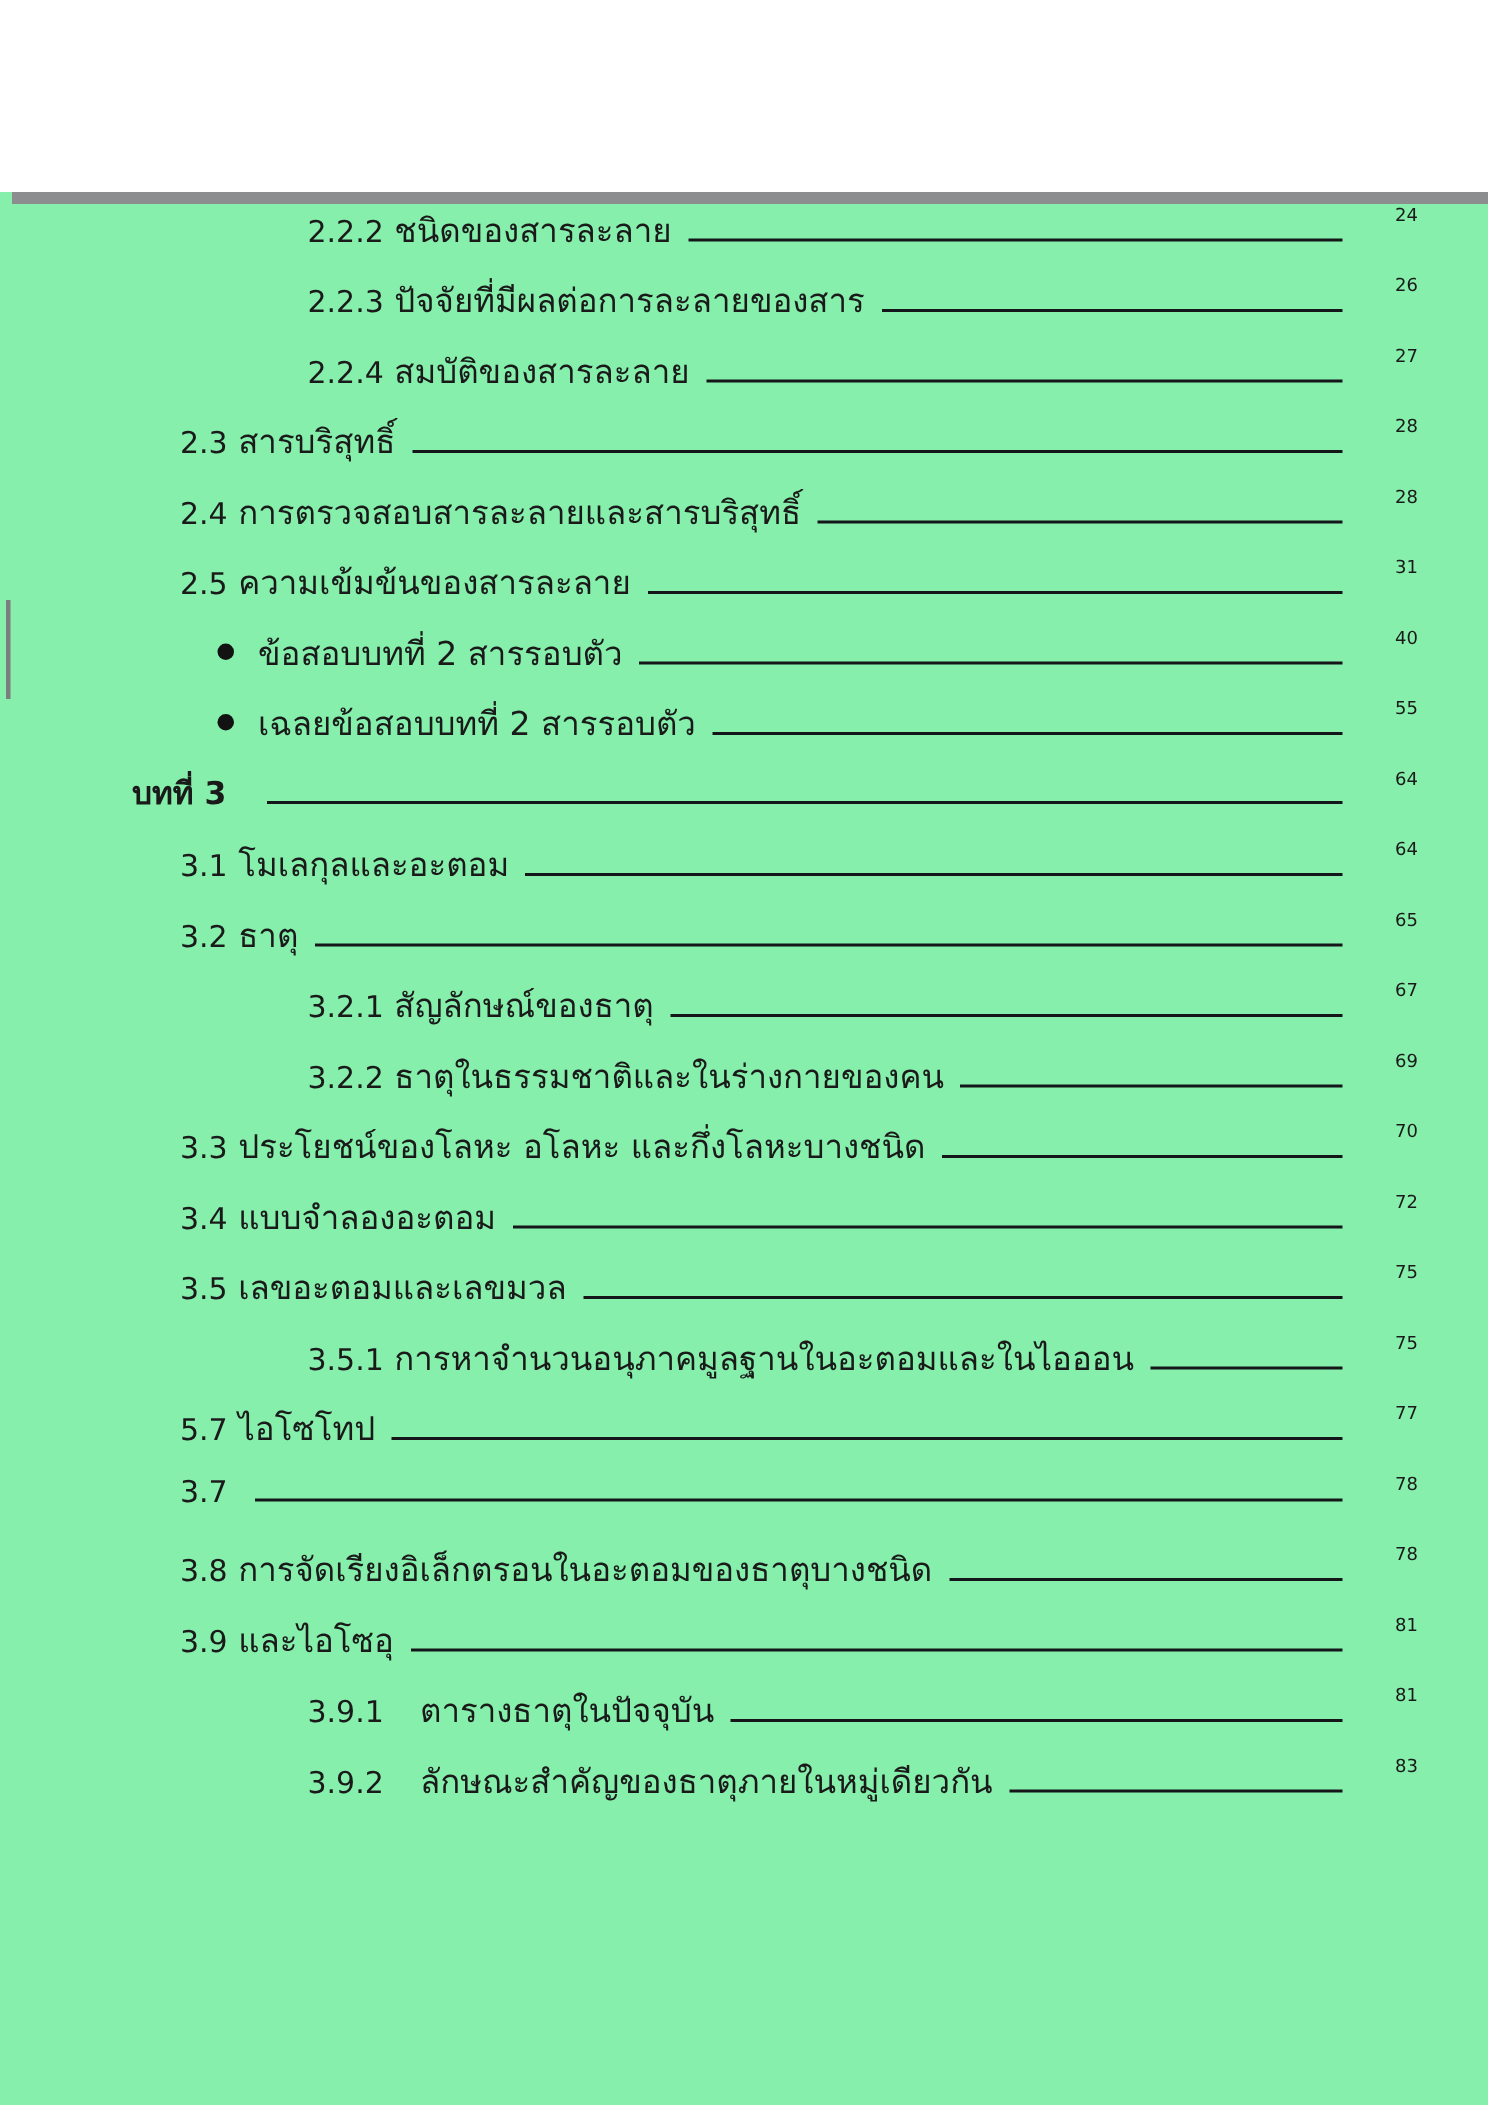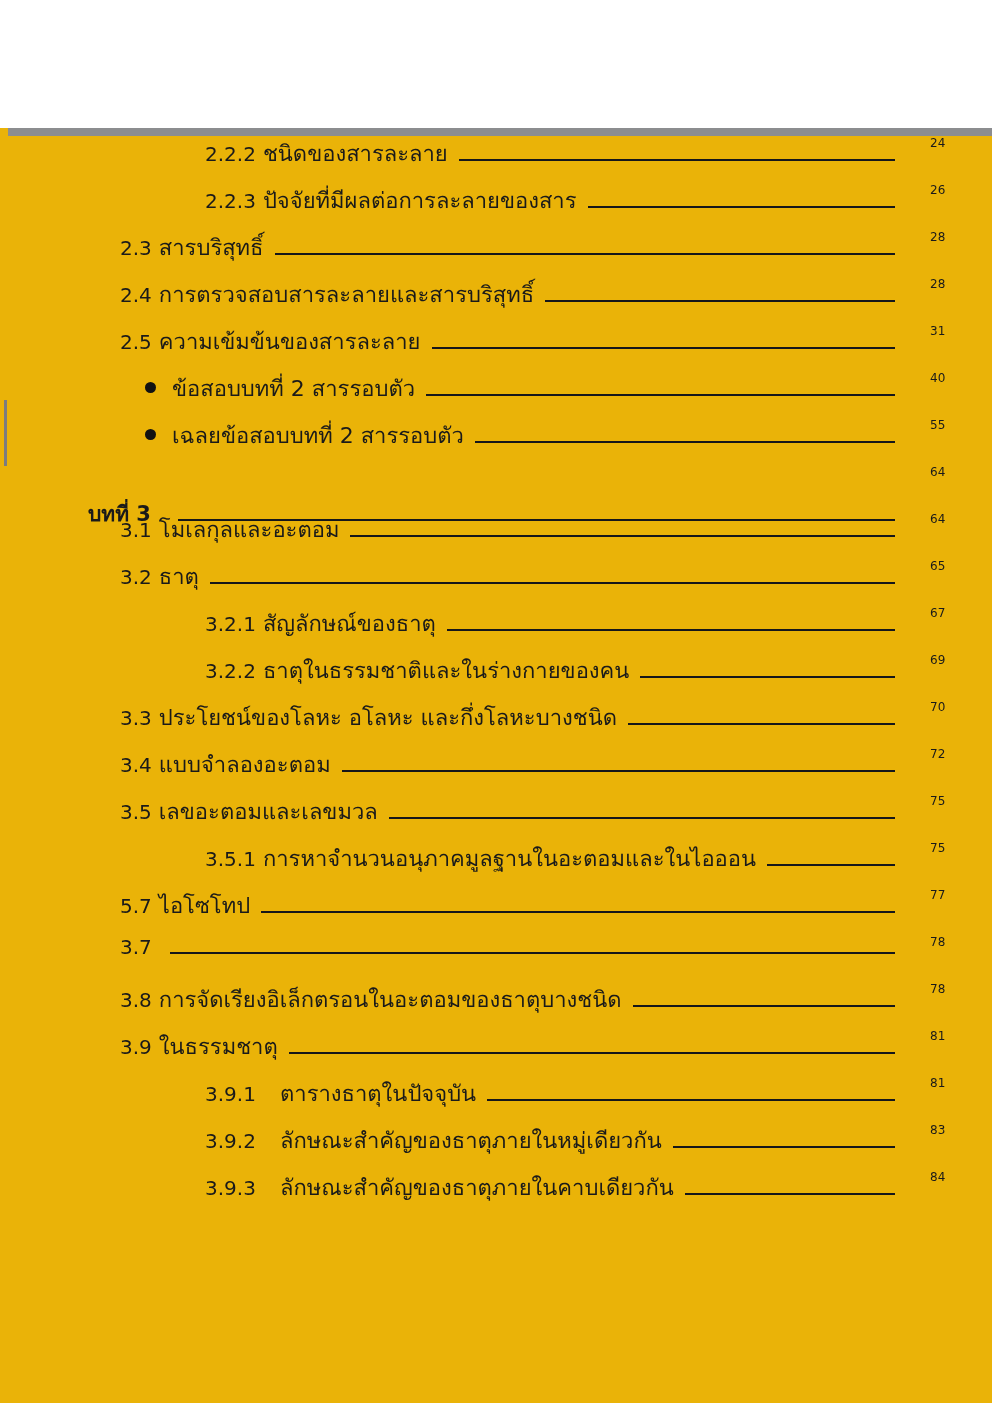--- a/index.html
+++ b/index.html
@@ -16,21 +16,21 @@
     position: relative;
   }
 
   
   #page {
     position: absolute;
     left: 0;
     top: 0;
     width: 992px;
     height: 1403px;
-    background: #eab308;
+    background: #86efac;
   }
 
   
   .top-white {
     position: absolute;
     left: 0;
     top: 0;
     width: 992px;
     height: 128px;
     background: #ffffff;
@@ -122,21 +122,20 @@
     padding-left: 35px;
     box-sizing: border-box;
     white-space: nowrap;
   }
 
   
   .toc-row.chapter .num,
   .toc-row.chapter .label {
     font-weight: bold;
     font-size: 21px;
-    margin-top: 32px;
   }
   .toc-row.chapter .num { margin-right: 16px; }
 </style>
 </head>
 <body>
 
 <div id="page">
 
   <div class="top-white"></div>
   <div class="top-rule"></div>
@@ -148,20 +147,26 @@
         <span class="label">ชนิดของสารละลาย</span>
         <span class="leader"></span>
         <span class="page-num">24</span>
       </div>
       <div class="toc-row lvl-3">
         <span class="num tight">2.2.3</span>
         <span class="label">ปัจจัยที่มีผลต่อการละลายของสาร</span>
         <span class="leader"></span>
         <span class="page-num">26</span>
       </div>
+      <div class="toc-row lvl-3">
+        <span class="num tight">2.2.4</span>
+        <span class="label">สมบัติของสารละลาย</span>
+        <span class="leader"></span>
+        <span class="page-num">27</span>
+      </div>
       <div class="toc-row lvl-2">
         <span class="num tight">2.3</span>
         <span class="label">สารบริสุทธิ์</span>
         <span class="leader"></span>
         <span class="page-num">28</span>
       </div>
       <div class="toc-row lvl-2">
         <span class="num tight">2.4</span>
         <span class="label">การตรวจสอบสารละลายและสารบริสุทธิ์</span>
         <span class="leader"></span>
@@ -250,37 +255,31 @@
         <span class="page-num">78</span>
       </div>
       <div class="toc-row lvl-2">
         <span class="num tight">3.8</span>
         <span class="label">การจัดเรียงอิเล็กตรอนในอะตอมของธาตุบางชนิด</span>
         <span class="leader"></span>
         <span class="page-num">78</span>
       </div>
       <div class="toc-row lvl-2">
         <span class="num tight">3.9</span>
-        <span class="label">ในธรรมชาตุ</span>
+        <span class="label">และไอโซอุ</span>
         <span class="leader"></span>
         <span class="page-num">81</span>
       </div>
       <div class="toc-row lvl-3">
         <span class="num wide">3.9.1</span>
         <span class="label">ตารางธาตุในปัจจุบัน</span>
         <span class="leader"></span>
         <span class="page-num">81</span>
       </div>
       <div class="toc-row lvl-3">
         <span class="num wide">3.9.2</span>
         <span class="label">ลักษณะสำคัญของธาตุภายในหมู่เดียวกัน</span>
         <span class="leader"></span>
         <span class="page-num">83</span>
       </div>
-      <div class="toc-row lvl-3">
-        <span class="num wide">3.9.3</span>
-        <span class="label">ลักษณะสำคัญของธาตุภายในคาบเดียวกัน</span>
-        <span class="leader"></span>
-        <span class="page-num">84</span>
-      </div>
     </div>
 
 </div>
 
 </body></html>

